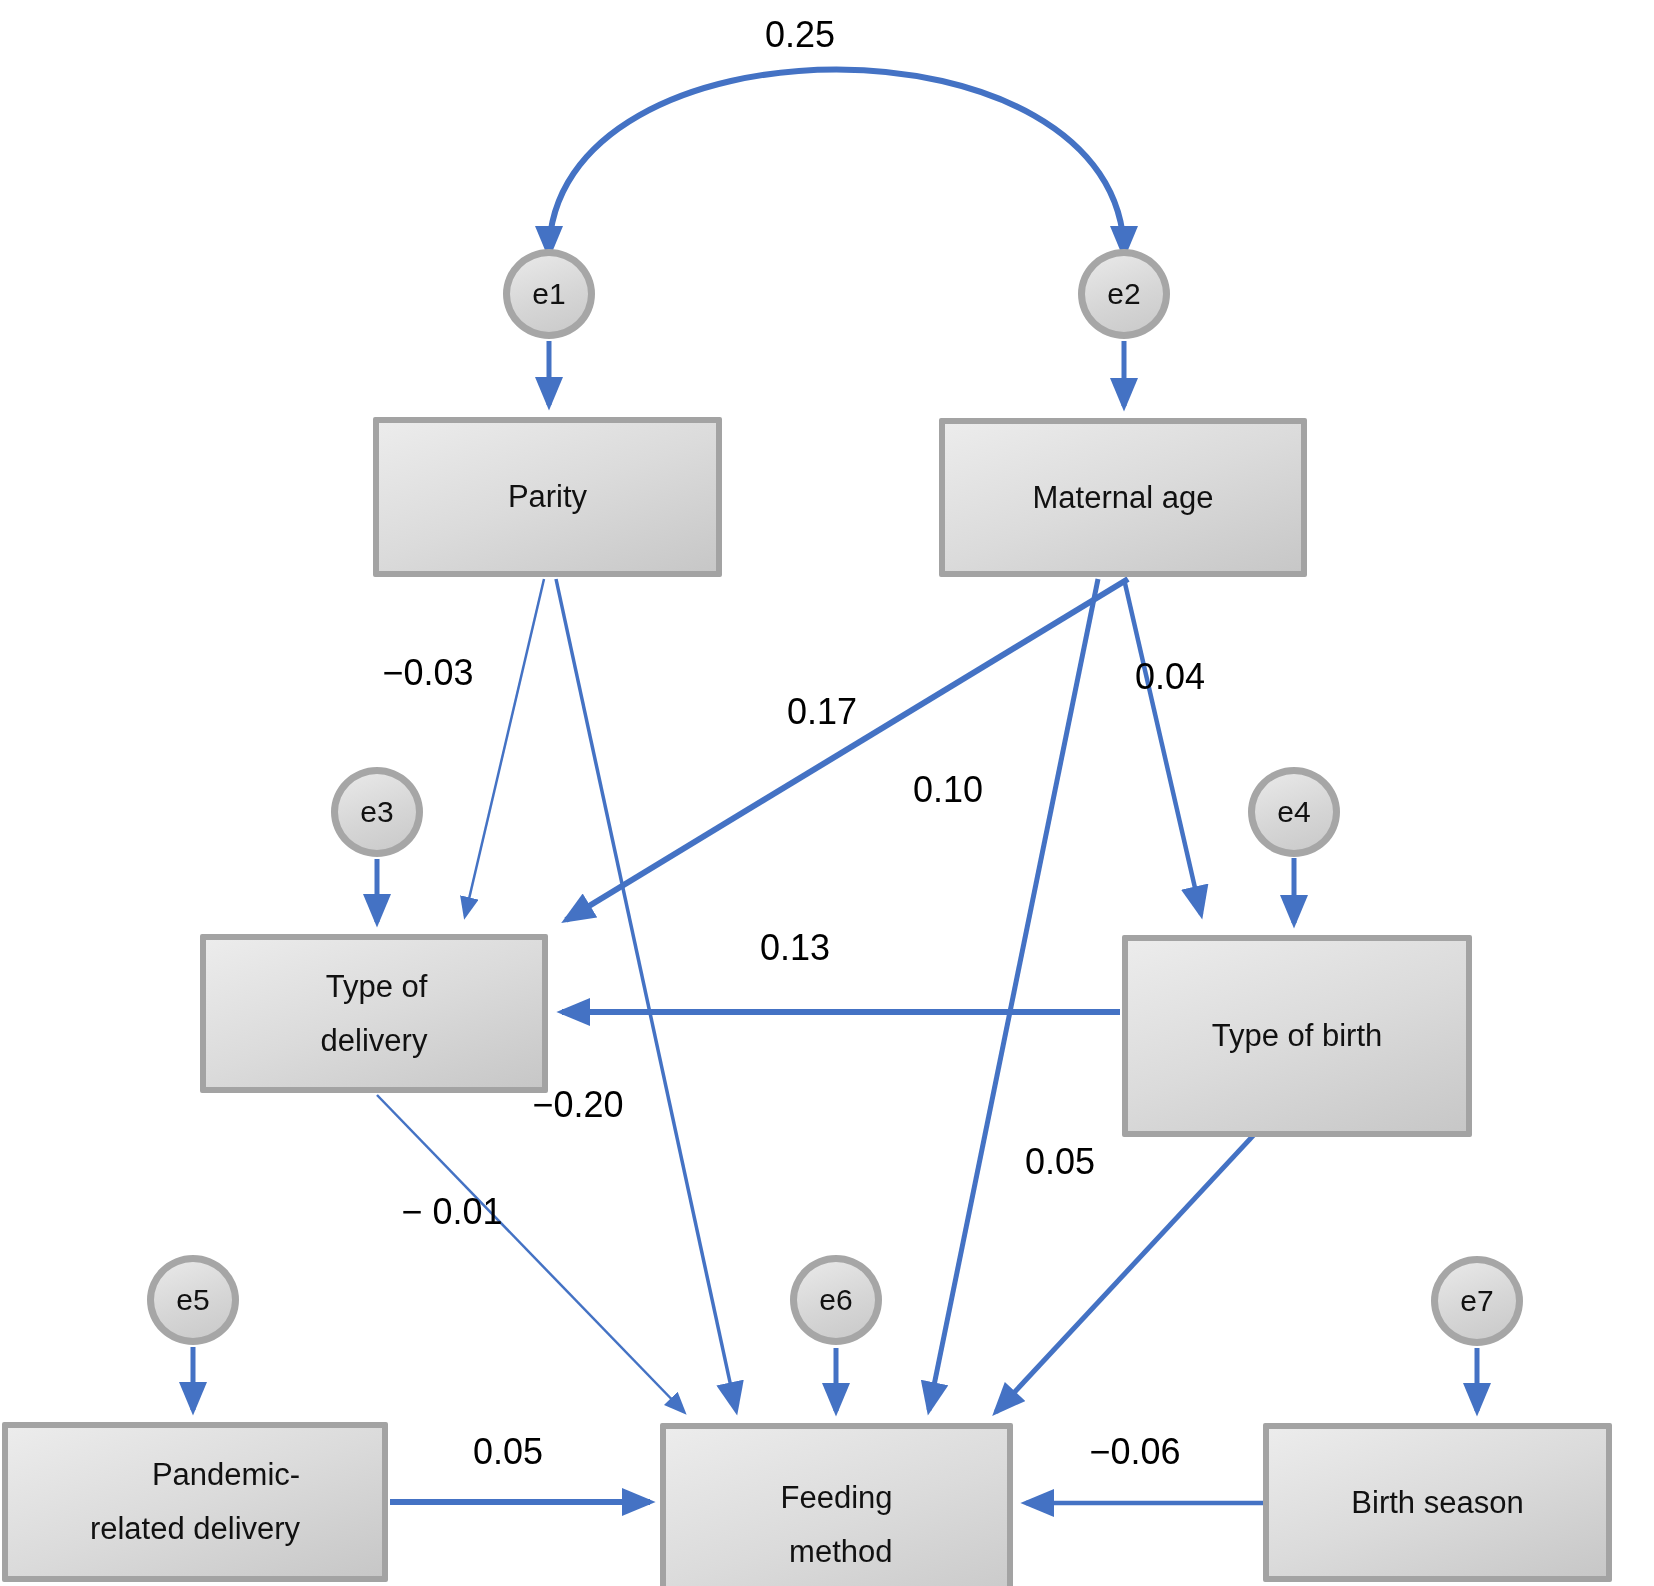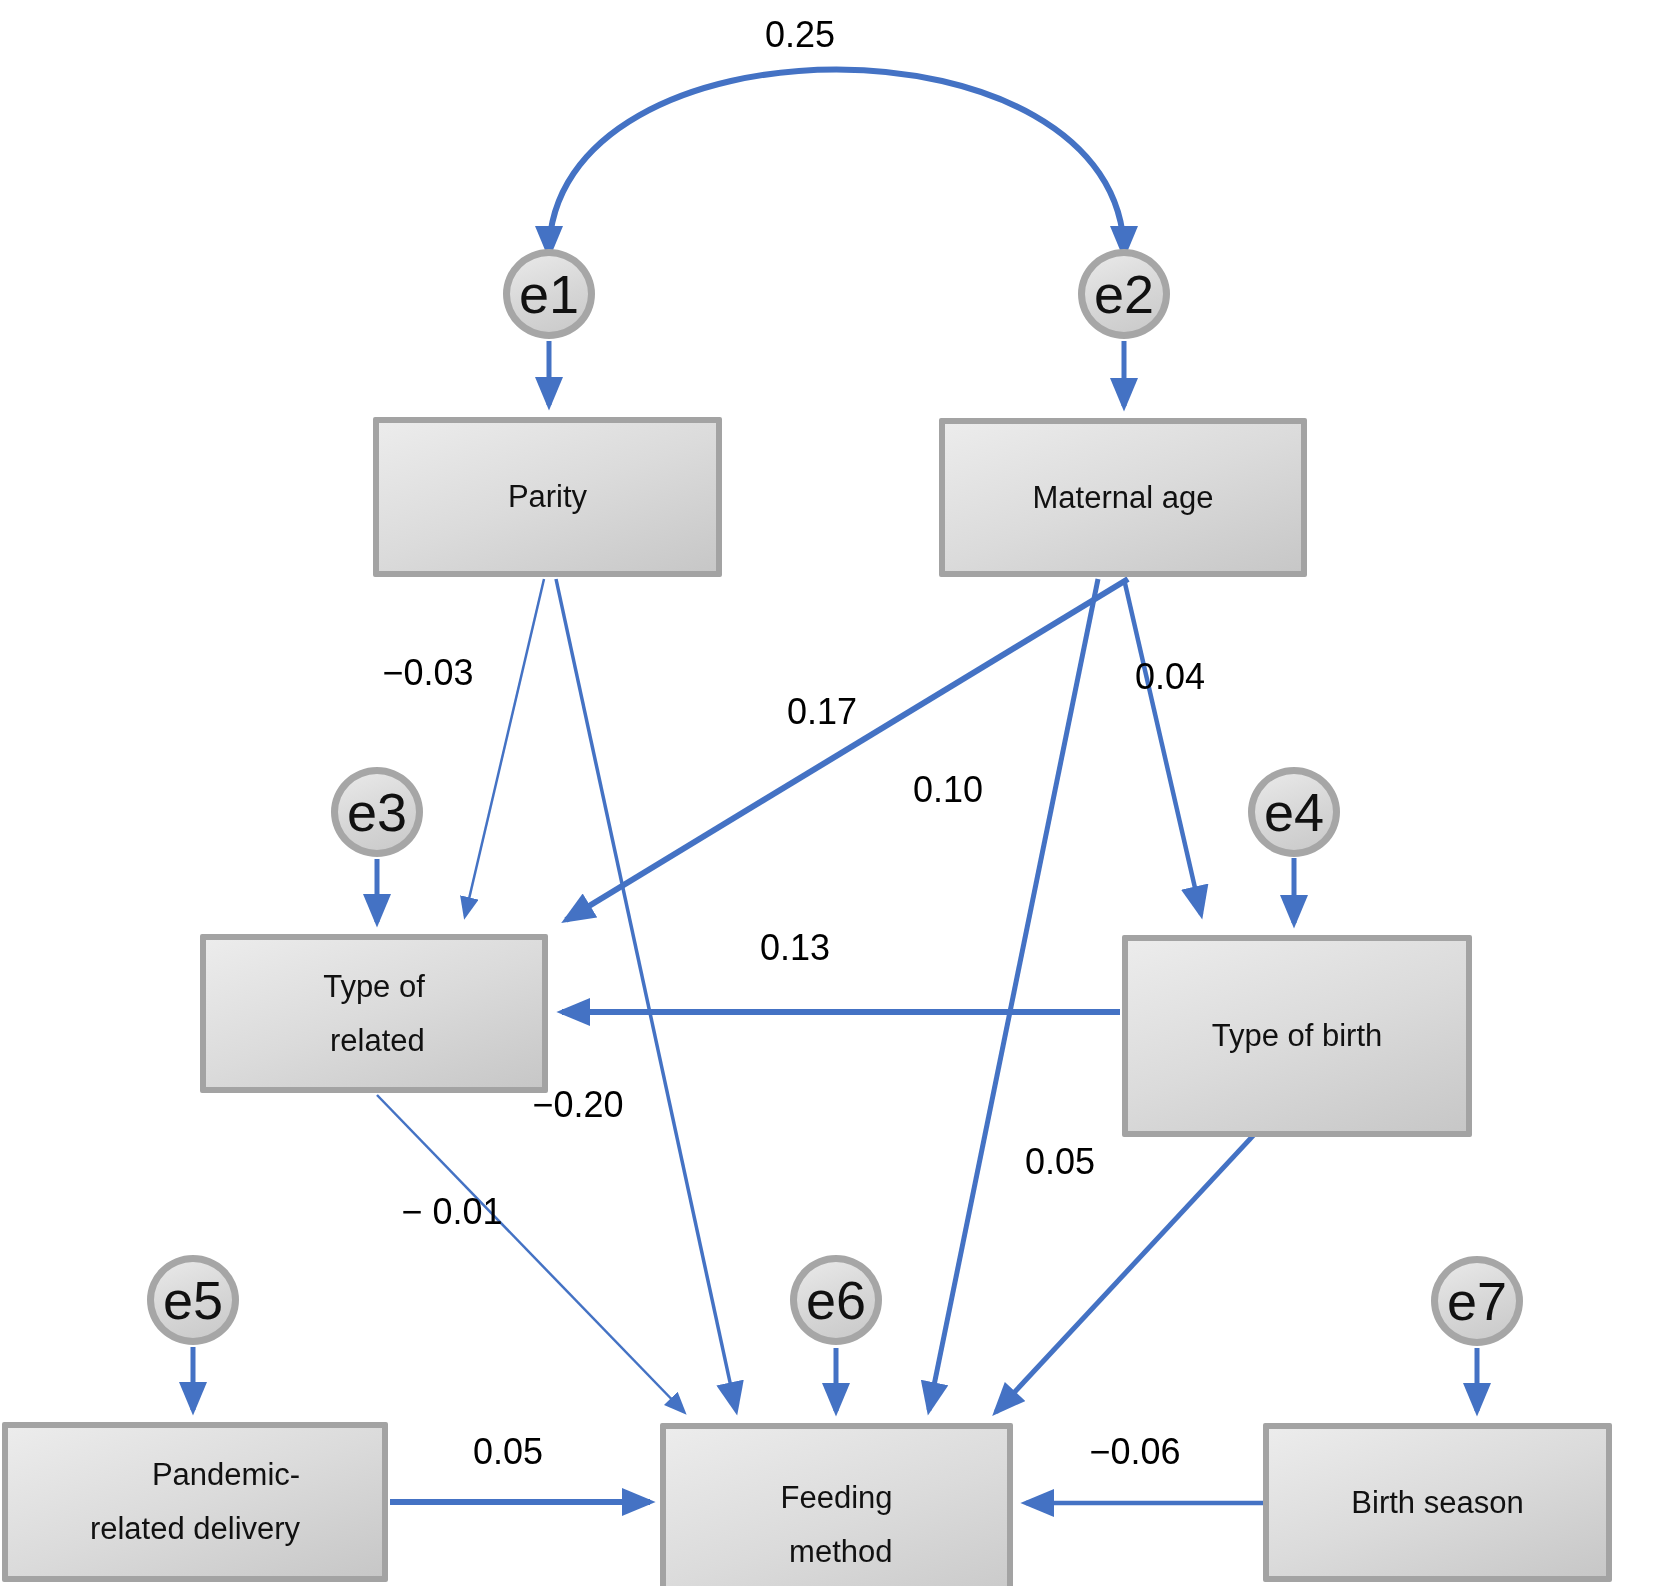--- a/index.html
+++ b/index.html
@@ -34,21 +34,21 @@
   .eterm {
     position: absolute;
     box-sizing: border-box;
     width: 92px; height: 90px;
     border-radius: 50%;
     display: flex;
     align-items: center;
     justify-content: center;
     background: linear-gradient(160deg, #e9e9e9 0%, #d6d6d6 55%, #c9c9c9 100%);
     border: 7px solid #a6a6a6;
-    font-size: 54px;
+    font-size: 30px;
     color: #111111;
   }
   .coef {
     position: absolute;
     transform: translate(-50%, -50%);
     font-size: 36px;
     color: #000000;
     white-space: nowrap;
   }
 </style>
@@ -85,21 +85,21 @@
     <path d="M556,579 L736,1410" fill="none" stroke="#4472c4" stroke-width="3.5" marker-end="url(#ah-big)"></path>
     <path d="M377,1095 L684,1412" fill="none" stroke="#4472c4" stroke-width="2.5" marker-end="url(#ah-small)"></path>
     <path d="M1291,1095 L996,1412" fill="none" stroke="#4472c4" stroke-width="5" marker-end="url(#ah-big)"></path>
     <path d="M390,1502 L650,1502" fill="none" stroke="#4472c4" stroke-width="6" marker-end="url(#ah-big)"></path>
     <path d="M1301,1503 L1026,1503" fill="none" stroke="#4472c4" stroke-width="4.5" marker-end="url(#ah-big)"></path>
   </svg>
 
   <div class="node" style="left:373px; top:417px; width:349px; height:160px;">Parity</div>
   <div class="node" style="left:939px; top:418px; width:368px; height:159px;">Maternal age</div>
   <div class="node" style="left:200px; top:934px; width:348px; height:159px;">Type of
-related</div>
+delivery</div>
   <div class="node" style="left:1122px; top:935px; width:350px; height:202px;">Type of birth</div>
   <div class="node" style="left:2px; top:1422px; width:386px; height:160px;">Pandemic-
 related delivery</div>
   <div class="node" style="left:660px; top:1423px; width:353px; height:203px;">Feeding
 method</div>
   <div class="node" style="left:1263px; top:1423px; width:349px; height:159px;">Birth season</div>
 
   <div class="eterm" style="left:503px; top:249px;">e1</div>
   <div class="eterm" style="left:1078px; top:249px;">e2</div>
   <div class="eterm" style="left:331px; top:767px;">e3</div>

